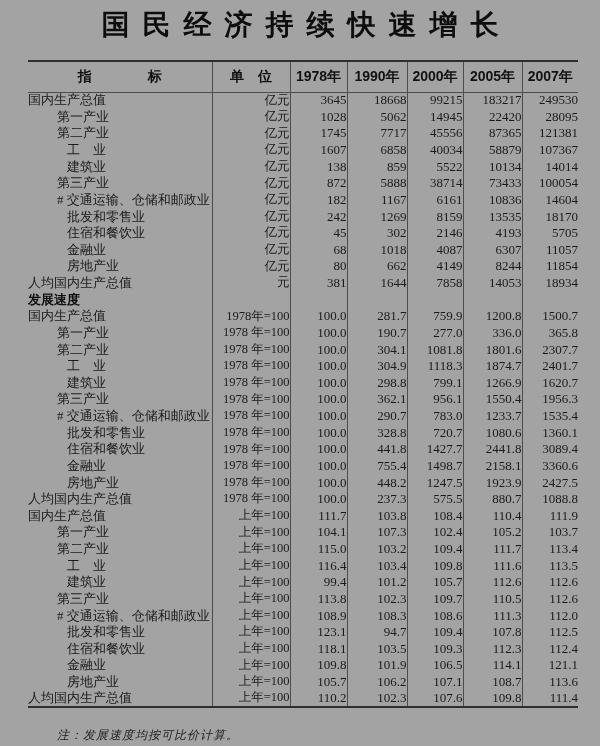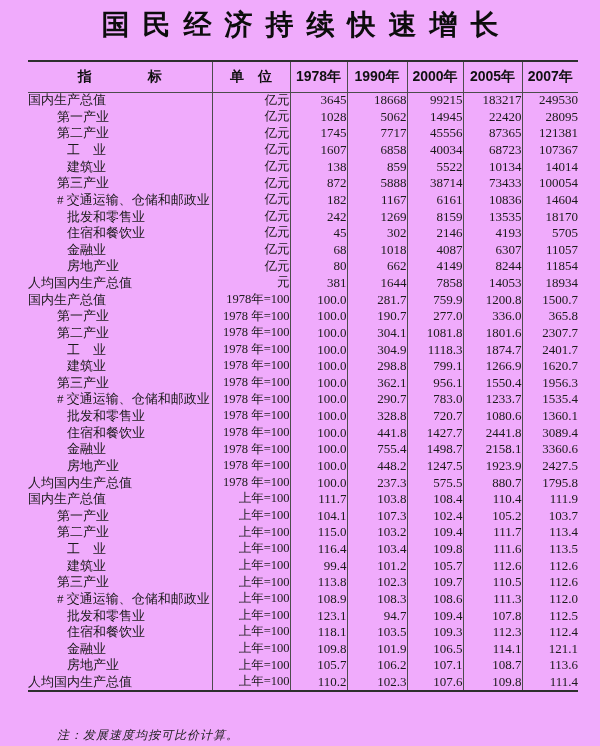--- a/index.html
+++ b/index.html
@@ -4,21 +4,21 @@
 <style>
   html, body {
     margin: 0;
     padding: 0;
     background: #e9e8e5;
   }
   .page {
     position: relative;
     width: 600px;
     height: 746px;
-    background: #f0abfc;
+    background: #a3a3a3;
     overflow: hidden;
     color: #161616;
     font-family: "Liberation Serif", "DejaVu Serif", serif;
   }
   .title {
     position: absolute;
     top: 6px;
     left: 0;
     width: 100%;
     margin: 0;
@@ -139,21 +139,21 @@
           <td class="num">45556</td>
           <td class="num">87365</td>
           <td class="num">121381</td>
         </tr>
         <tr>
           <td class="label indent-2">工　业</td>
           <td class="unit">亿元</td>
           <td class="num">1607</td>
           <td class="num">6858</td>
           <td class="num">40034</td>
-          <td class="num">68723</td>
+          <td class="num">58879</td>
           <td class="num">107367</td>
         </tr>
         <tr>
           <td class="label indent-2">建筑业</td>
           <td class="unit">亿元</td>
           <td class="num">138</td>
           <td class="num">859</td>
           <td class="num">5522</td>
           <td class="num">10134</td>
           <td class="num">14014</td>
@@ -214,20 +214,29 @@
         </tr>
         <tr>
           <td class="label indent-0">人均国内生产总值</td>
           <td class="unit">元</td>
           <td class="num">381</td>
           <td class="num">1644</td>
           <td class="num">7858</td>
           <td class="num">14053</td>
           <td class="num">18934</td>
         </tr>
+        <tr class="section">
+          <td class="label indent-0">发展速度</td>
+          <td class="unit"></td>
+          <td class="num"></td>
+          <td class="num"></td>
+          <td class="num"></td>
+          <td class="num"></td>
+          <td class="num"></td>
+        </tr>
         <tr>
           <td class="label indent-0">国内生产总值</td>
           <td class="unit">1978年=100</td>
           <td class="num">100.0</td>
           <td class="num">281.7</td>
           <td class="num">759.9</td>
           <td class="num">1200.8</td>
           <td class="num">1500.7</td>
         </tr>
         <tr>
@@ -320,21 +329,21 @@
           <td class="num">1923.9</td>
           <td class="num">2427.5</td>
         </tr>
         <tr>
           <td class="label indent-0">人均国内生产总值</td>
           <td class="unit">1978 年=100</td>
           <td class="num">100.0</td>
           <td class="num">237.3</td>
           <td class="num">575.5</td>
           <td class="num">880.7</td>
-          <td class="num">1795.8</td>
+          <td class="num">1088.8</td>
         </tr>
         <tr>
           <td class="label indent-0">国内生产总值</td>
           <td class="unit">上年=100</td>
           <td class="num">111.7</td>
           <td class="num">103.8</td>
           <td class="num">108.4</td>
           <td class="num">110.4</td>
           <td class="num">111.9</td>
         </tr>

